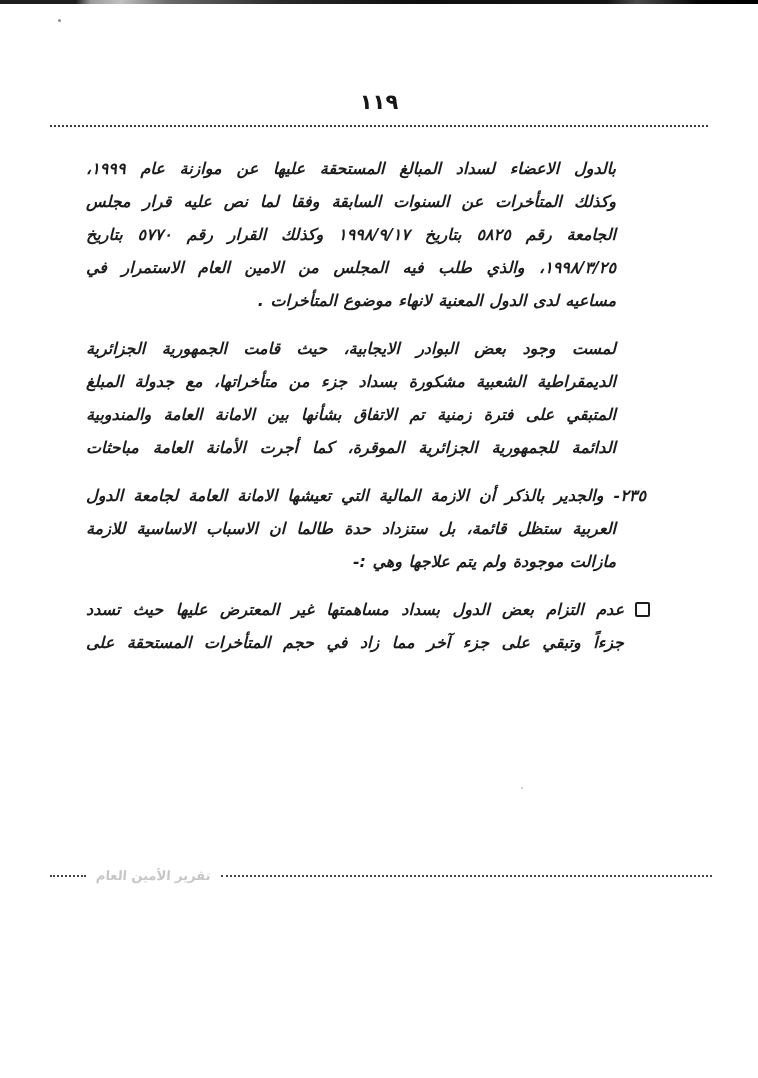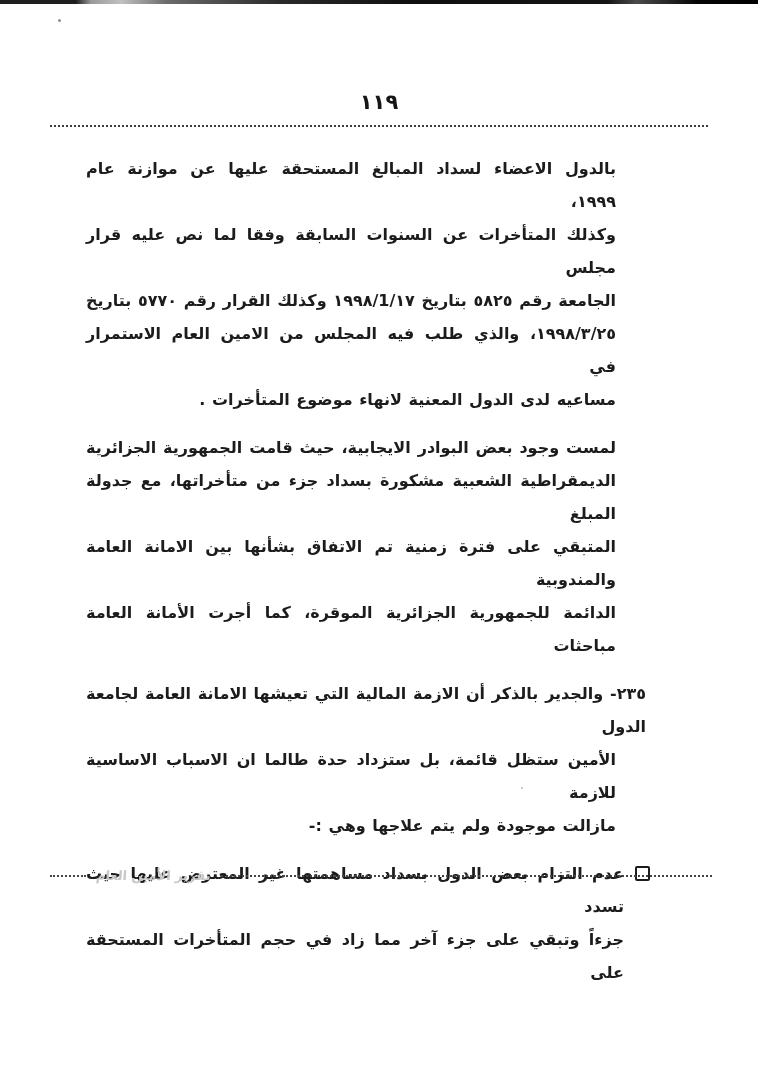--- a/index.html
+++ b/index.html
@@ -30,21 +30,21 @@
     position:absolute; top:122px; left:50px; width:658px; height:3px;
     border-bottom:2px dotted #3d3d3d;
   }
 
   .content {
     position:absolute; top:152px; right:112px; left:86px;
     font-size:16px; font-weight:bold; line-height:33px;
     word-spacing:1px;
   }
   .para { margin:0 0 15px 0; }
-  .line { text-align:justify; text-align-last:justify; white-space:normal; }
+  .line { text-align:justify; text-align-last:justify; white-space:normal;font-style:italic; }
   .line.indent { padding-right:30px; }
   .line.last { text-align-last:right; }
 
   .bullet { position:relative; padding-right:22px; margin:0 0 15px 0; }
   .bullet .marker {
     position:absolute; right:-4px; top:9px;
     width:11px; height:11px;
     border:2.5px solid #1c1c1c; border-radius:2px;
     background:transparent;
   }
@@ -73,35 +73,35 @@
   <div class="speck s2"></div>
 
   <div class="page-number">١١٩</div>
   <div class="header-rule"></div>
 
   <div class="content">
 
     <div class="para">
       <div class="line indent">بالدول الاعضاء لسداد المبالغ المستحقة عليها عن موازنة عام ١٩٩٩،</div>
       <div class="line indent">وكذلك المتأخرات عن السنوات السابقة وفقا لما نص عليه قرار مجلس</div>
-      <div class="line indent">الجامعة رقم ٥٨٢٥ بتاريخ ١٩٩٨/1/١٧ وكذلك القرار رقم ٥٧٧٠ بتاريخ</div>
+      <div class="line indent">الجامعة رقم ٥٨٢٥ بتاريخ ١٩٩٨/٩/١٧ وكذلك القرار رقم ٥٧٧٠ بتاريخ</div>
       <div class="line indent">١٩٩٨/٣/٢٥، والذي طلب فيه المجلس من الامين العام الاستمرار في</div>
       <div class="line indent last">مساعيه لدى الدول المعنية لانهاء موضوع المتأخرات .</div>
     </div>
 
     <div class="para">
       <div class="line indent">لمست وجود بعض البوادر الايجابية، حيث قامت الجمهورية الجزائرية</div>
       <div class="line indent">الديمقراطية الشعبية مشكورة بسداد جزء من متأخراتها، مع جدولة المبلغ</div>
       <div class="line indent">المتبقي على فترة زمنية تم الاتفاق بشأنها بين الامانة العامة والمندوبية</div>
       <div class="line indent">الدائمة للجمهورية الجزائرية الموقرة،  كما أجرت الأمانة العامة مباحثات</div>
     </div>
 
     <div class="para">
       <div class="line">٢٣٥- والجدير بالذكر أن الازمة المالية التي تعيشها  الامانة العامة لجامعة الدول</div>
-      <div class="line indent">الأمين ستظل قائمة،  بل ستزداد حدة طالما ان الاسباب الاساسية للازمة</div>
+      <div class="line indent">العربية ستظل قائمة،  بل ستزداد حدة طالما ان الاسباب الاساسية للازمة</div>
       <div class="line indent last">مازالت موجودة ولم يتم علاجها وهي :-</div>
     </div>
 
     <div class="bullet">
       <span class="marker"></span>
       <div class="line">عدم التزام بعض الدول بسداد مساهمتها غير المعترض عليها حيث تسدد</div>
       <div class="line">جزءاً وتبقي على جزء آخر مما زاد في حجم المتأخرات  المستحقة على</div>
 
     </div>
 

